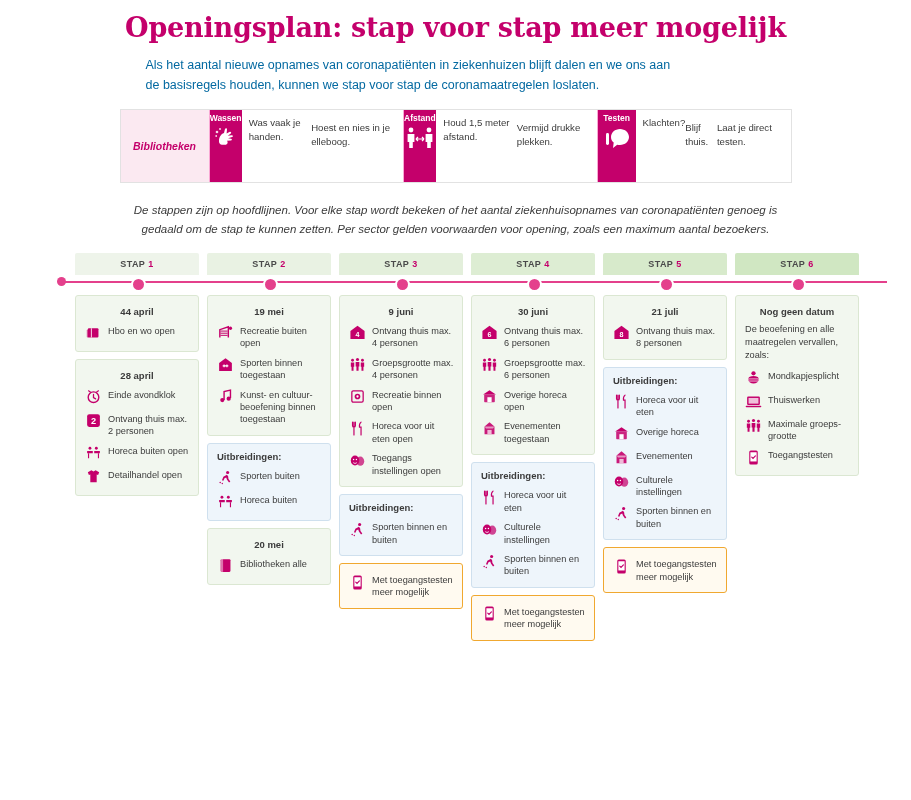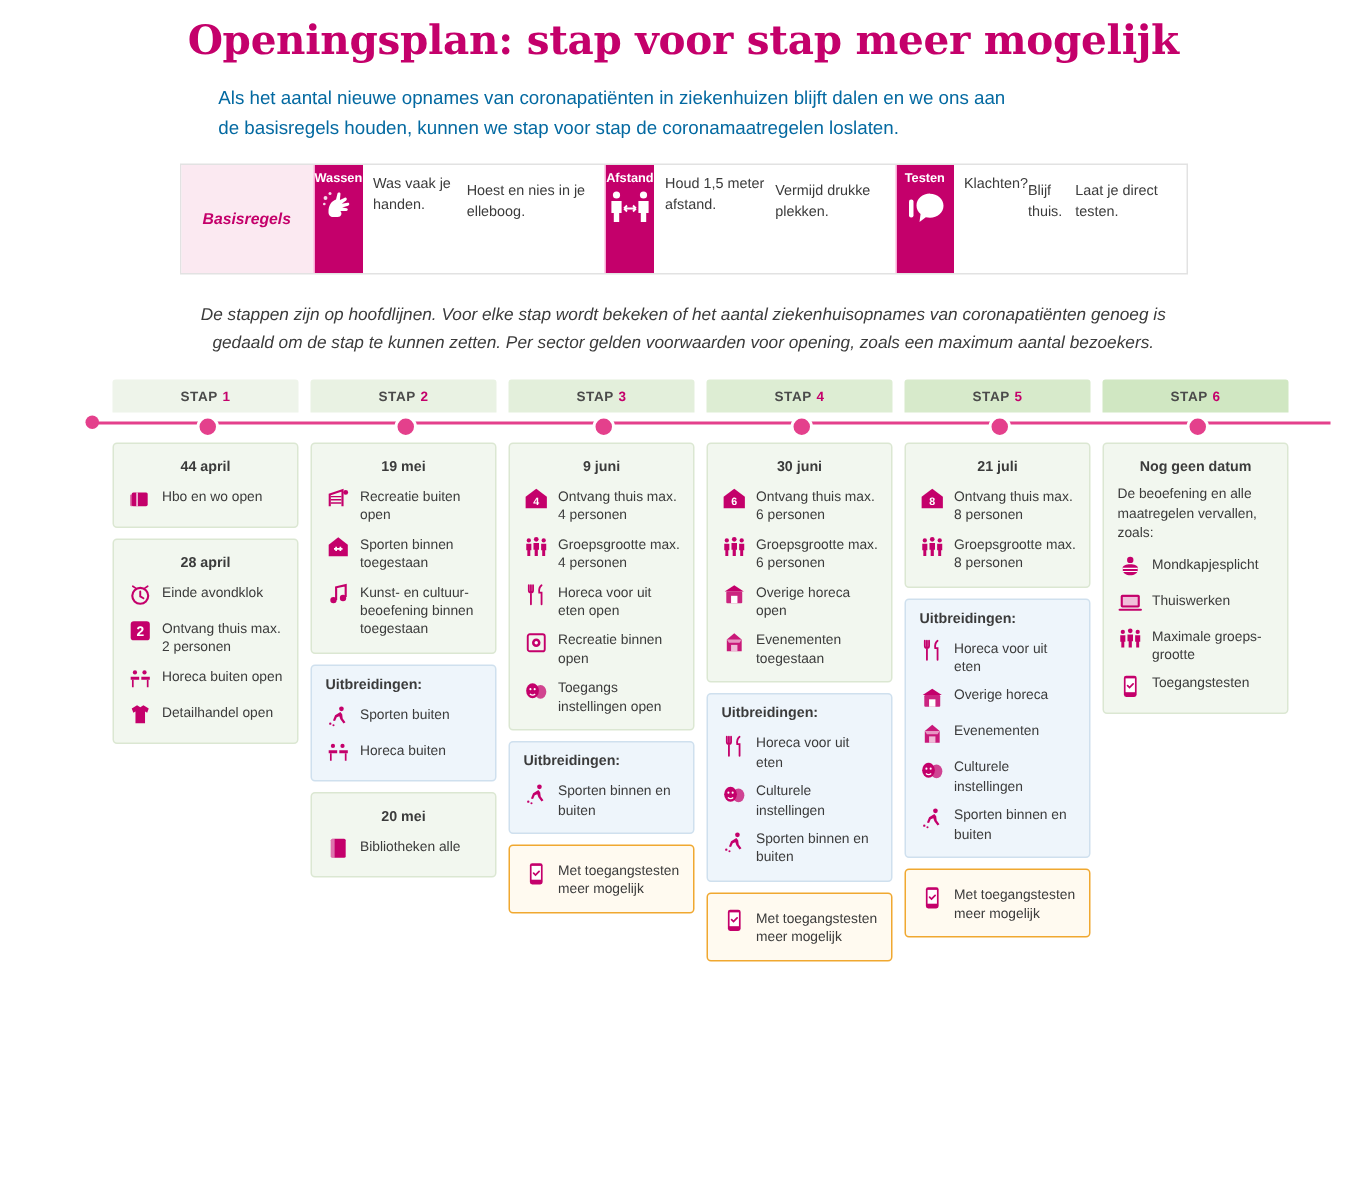--- a/index.html
+++ b/index.html
@@ -238,21 +238,21 @@
 
 <div class="page">
 
   <h1 class="title">Openingsplan: stap voor stap meer mogelijk</h1>
   <div class="subtitle">
     <div>Als het aantal nieuwe opnames van coronapatiënten in ziekenhuizen blijft dalen en we ons aan</div>
     <div>de basisregels houden, kunnen we stap voor stap de coronamaatregelen loslaten.</div>
   </div>
 
   <div class="rules-strip">
-    <div class="rules-label">Basisregels</div>
+    <div class="rules-label">Bibliotheken</div>
 
     <div class="rule">
       <div class="rule-icon">
         <div class="cap">Wassen</div>
         <svg width="26" height="26" viewBox="0 0 26 26">
           <path d="M6 16c0-4 2-7 5-8l1-4c.3-1 2-1 2 .2l-.4 4.2 3.2-1.6c1-.5 2 1 1 1.8l-3 2.2 4-.6c1.2-.2 1.5 1.5.3 1.9l-4 1.2 3 .5c1.1.2 1 1.8-.2 1.8l-4 .1c1.5 1.5.6 4-1.8 4H9c-1.7 0-3-1.4-3-3.2z" fill="#ffffff"></path>
           <circle cx="4" cy="7" r="1.3" fill="#ffffff" opacity="0.85"></circle>
           <circle cx="7" cy="4" r="1" fill="#ffffff" opacity="0.85"></circle>
           <circle cx="3.2" cy="11" r="0.9" fill="#ffffff" opacity="0.85"></circle>
         </svg>
@@ -470,35 +470,35 @@
                     <path d="M9.4 8.4h5.2v6.4h-1.1v6h-3v-6H9.4z" fill="#c4006b"></path>
                     <circle cx="19" cy="6" r="2" fill="#c4006b"></circle>
                     <path d="M16.6 9.2h4.8v6h-1v5.6h-2.8V15.2h-1z" fill="#c4006b"></path>
                   </svg>
                 </span>
                 <span class="txt">Groeps­grootte max. 4 personen</span>
               </div>
               <div class="item">
                 <span class="ico">
                   <svg width="17" height="17" viewBox="0 0 24 24">
-                    <path d="M7 3v8M5 3v5a2 2 0 0 0 4 0V3M7 11v10" stroke="#c4006b" stroke-width="1.7" fill="none" stroke-linecap="round"></path>
-                    <path d="M17 3c-2 1.5-2.6 4-2.2 7H17v11" stroke="#c4006b" stroke-width="1.7" fill="none" stroke-linecap="round"></path>
-                  </svg>
-                </span>
-                <span class="txt">Horeca voor uit eten open</span>
-              </div>
-              <div class="item">
-                <span class="ico">
-                  <svg width="17" height="17" viewBox="0 0 24 24">
                     <rect x="4" y="4" width="16" height="16" rx="2" fill="none" stroke="#c4006b" stroke-width="1.8"></rect>
                     <circle cx="12" cy="12" r="4" fill="#c4006b"></circle>
                     <circle cx="12" cy="12" r="1.6" fill="#fff"></circle>
                   </svg>
                 </span>
                 <span class="txt">Recreatie binnen open</span>
+              </div>
+              <div class="item">
+                <span class="ico">
+                  <svg width="17" height="17" viewBox="0 0 24 24">
+                    <path d="M7 3v8M5 3v5a2 2 0 0 0 4 0V3M7 11v10" stroke="#c4006b" stroke-width="1.7" fill="none" stroke-linecap="round"></path>
+                    <path d="M17 3c-2 1.5-2.6 4-2.2 7H17v11" stroke="#c4006b" stroke-width="1.7" fill="none" stroke-linecap="round"></path>
+                  </svg>
+                </span>
+                <span class="txt">Horeca voor uit eten open</span>
               </div>
               <div class="item">
                 <span class="ico">
                   <svg width="17" height="17" viewBox="0 0 24 24">
                     <ellipse cx="8.5" cy="12" rx="6" ry="7" fill="#c4006b"></ellipse>
                     <ellipse cx="16" cy="13" rx="5.5" ry="6.5" fill="#c4006b" opacity=".72"></ellipse>
                     <circle cx="6.5" cy="10.5" r="1" fill="#fff"></circle>
                     <circle cx="10.5" cy="10.5" r="1" fill="#fff"></circle>
                     <path d="M6 15c1.6 1.4 3.6 1.4 5 0" stroke="#fff" stroke-width="1.2" fill="none"></path>
                   </svg>
@@ -646,154 +646,141 @@
               <div class="date">21 juli</div>
               <div class="item">
                 <span class="ico">
                   <svg width="17" height="17" viewBox="0 0 24 24">
                     <path d="M12 2.5 22 10v11H2V10z" fill="#c4006b"></path>
                     <text x="12" y="18" font-size="10" font-family="Liberation Sans, sans-serif" font-weight="bold" fill="#fff" text-anchor="middle">8</text>
                   </svg>
                 </span>
                 <span class="txt">Ontvang thuis max. 8 personen</span>
               </div>
+            </div>
+            <div class="card blue">
+              <div class="sub-title">Uitbreidingen:</div>
+              <div class="item">
+                <span class="ico">
+                  <svg width="17" height="17" viewBox="0 0 24 24">
+                    <path d="M7 3v8M5 3v5a2 2 0 0 0 4 0V3M7 11v10" stroke="#c4006b" stroke-width="1.7" fill="none" stroke-linecap="round"></path>
+                    <path d="M17 3c-2 1.5-2.6 4-2.2 7H17v11" stroke="#c4006b" stroke-width="1.7" fill="none" stroke-linecap="round"></path>
+                  </svg>
+                </span>
+                <span class="txt">Horeca voor uit eten</span>
+              </div>
+              <div class="item">
+                <span class="ico">
+                  <svg width="17" height="17" viewBox="0 0 24 24">
+                    <path d="M12 3 3 9h18z" fill="#c4006b"></path>
+                    <rect x="4.5" y="9" width="15" height="11" rx="1" fill="#c4006b" opacity=".85"></rect>
+                    <rect x="9" y="13" width="6" height="7" fill="#fff"></rect>
+                  </svg>
+                </span>
+                <span class="txt">Overige horeca</span>
+              </div>
+              <div class="item">
+                <span class="ico">
+                  <svg width="17" height="17" viewBox="0 0 24 24">
+                    <path d="M12 3 5 9v11h14V9z" fill="#c4006b" opacity=".9"></path>
+                    <path d="M5 9h14l-2 3h-10z" fill="#fff" opacity=".55"></path>
+                    <path d="M9 20v-6h6v6" fill="#fff" opacity=".7"></path>
+                  </svg>
+                </span>
+                <span class="txt">Evenementen</span>
+              </div>
+              <div class="item">
+                <span class="ico">
+                  <svg width="17" height="17" viewBox="0 0 24 24">
+                    <ellipse cx="8.5" cy="12" rx="6" ry="7" fill="#c4006b"></ellipse>
+                    <ellipse cx="16" cy="13" rx="5.5" ry="6.5" fill="#c4006b" opacity=".72"></ellipse>
+                    <circle cx="6.5" cy="10.5" r="1" fill="#fff"></circle>
+                    <circle cx="10.5" cy="10.5" r="1" fill="#fff"></circle>
+                    <path d="M6 15c1.6 1.4 3.6 1.4 5 0" stroke="#fff" stroke-width="1.2" fill="none"></path>
+                  </svg>
+                </span>
+                <span class="txt">Culturele instellingen</span>
+              </div>
+              <div class="item">
+                <span class="ico">
+                  <svg width="17" height="17" viewBox="0 0 24 24">
+                    <circle cx="15" cy="5" r="2.2" fill="#c4006b"></circle>
+                    <path d="M14 8 9 11l-2 5 2 .5 1.6-3.6 2.4-1 1 3 3 4 1.8-1.2-2.6-3.6-.5-4z" fill="#c4006b"></path>
+                    <circle cx="4.5" cy="19" r="1.1" fill="#c4006b"></circle>
+                    <circle cx="7.5" cy="20.5" r="1" fill="#c4006b"></circle>
+                  </svg>
+                </span>
+                <span class="txt">Sporten binnen en buiten</span>
+              </div>
+            </div>
+            <div class="card orange">
+              <div class="item">
+                <span class="ico">
+                  <svg width="17" height="17" viewBox="0 0 24 24">
+                    <rect x="6" y="2" width="12" height="20" rx="2.2" fill="#c4006b"></rect>
+                    <rect x="7.6" y="4.6" width="8.8" height="13" fill="#fff"></rect>
+                    <path d="M9.5 11.5l1.8 1.8 3.4-3.6" stroke="#c4006b" stroke-width="1.6" fill="none" stroke-linecap="round"></path>
+                  </svg>
+                </span>
+                <span class="txt">Met toegangs­testen meer mogelijk</span>
+              </div>
+            </div>
+          </div>
+        </div>
+        <div class="col">
+          <div class="col-head" style="background: rgb(208, 231, 194);">
+            <span>STAP</span>
+            <span class="num">6</span>
+          </div>
+          <div class="col-dot"></div>
+          <div class="col-body">
+            <div class="card green">
+              <div class="date">Nog geen datum</div>
+              <div class="note">De beoefening en alle maatregelen vervallen, zoals:</div>
+              <div class="item">
+                <span class="ico">
+                  <svg width="17" height="17" viewBox="0 0 24 24">
+                    <circle cx="12" cy="6" r="3" fill="#c4006b"></circle>
+                    <path d="M5 13c0-1.6 3-3 7-3s7 1.4 7 3v3c0 2.4-3.2 4.5-7 4.5S5 18.4 5 16z" fill="#c4006b"></path>
+                    <path d="M5 14h14M5 17h14" stroke="#fff" stroke-width="1"></path>
+                  </svg>
+                </span>
+                <span class="txt">Mondkapjes­plicht</span>
+              </div>
+              <div class="item">
+                <span class="ico">
+                  <svg width="17" height="17" viewBox="0 0 24 24">
+                    <rect x="3" y="5" width="18" height="12" rx="1.6" fill="#c4006b"></rect>
+                    <rect x="5" y="7" width="14" height="8" fill="#fff" opacity=".75"></rect>
+                    <path d="M2 19h20" stroke="#c4006b" stroke-width="2" stroke-linecap="round"></path>
+                  </svg>
+                </span>
+                <span class="txt">Thuiswerken</span>
+              </div>
               <div class="item">
                 <span class="ico">
                   <svg width="17" height="17" viewBox="0 0 24 24">
                     <circle cx="5" cy="6" r="2" fill="#c4006b"></circle>
                     <path d="M2.6 9.2h4.8v6H6.4v5.6H3.6V15.2H2.6z" fill="#c4006b"></path>
                     <circle cx="12" cy="5" r="2.2" fill="#c4006b"></circle>
                     <path d="M9.4 8.4h5.2v6.4h-1.1v6h-3v-6H9.4z" fill="#c4006b"></path>
                     <circle cx="19" cy="6" r="2" fill="#c4006b"></circle>
                     <path d="M16.6 9.2h4.8v6h-1v5.6h-2.8V15.2h-1z" fill="#c4006b"></path>
                   </svg>
                 </span>
-                <span class="txt">Groeps­grootte max. 8 personen</span>
-              </div>
-            </div>
-            <div class="card blue">
-              <div class="sub-title">Uitbreidingen:</div>
-              <div class="item">
-                <span class="ico">
-                  <svg width="17" height="17" viewBox="0 0 24 24">
-                    <path d="M7 3v8M5 3v5a2 2 0 0 0 4 0V3M7 11v10" stroke="#c4006b" stroke-width="1.7" fill="none" stroke-linecap="round"></path>
-                    <path d="M17 3c-2 1.5-2.6 4-2.2 7H17v11" stroke="#c4006b" stroke-width="1.7" fill="none" stroke-linecap="round"></path>
-                  </svg>
-                </span>
-                <span class="txt">Horeca voor uit eten</span>
-              </div>
-              <div class="item">
-                <span class="ico">
-                  <svg width="17" height="17" viewBox="0 0 24 24">
-                    <path d="M12 3 3 9h18z" fill="#c4006b"></path>
-                    <rect x="4.5" y="9" width="15" height="11" rx="1" fill="#c4006b" opacity=".85"></rect>
-                    <rect x="9" y="13" width="6" height="7" fill="#fff"></rect>
-                  </svg>
-                </span>
-                <span class="txt">Overige horeca</span>
-              </div>
-              <div class="item">
-                <span class="ico">
-                  <svg width="17" height="17" viewBox="0 0 24 24">
-                    <path d="M12 3 5 9v11h14V9z" fill="#c4006b" opacity=".9"></path>
-                    <path d="M5 9h14l-2 3h-10z" fill="#fff" opacity=".55"></path>
-                    <path d="M9 20v-6h6v6" fill="#fff" opacity=".7"></path>
-                  </svg>
-                </span>
-                <span class="txt">Evenementen</span>
-              </div>
-              <div class="item">
-                <span class="ico">
-                  <svg width="17" height="17" viewBox="0 0 24 24">
-                    <ellipse cx="8.5" cy="12" rx="6" ry="7" fill="#c4006b"></ellipse>
-                    <ellipse cx="16" cy="13" rx="5.5" ry="6.5" fill="#c4006b" opacity=".72"></ellipse>
-                    <circle cx="6.5" cy="10.5" r="1" fill="#fff"></circle>
-                    <circle cx="10.5" cy="10.5" r="1" fill="#fff"></circle>
-                    <path d="M6 15c1.6 1.4 3.6 1.4 5 0" stroke="#fff" stroke-width="1.2" fill="none"></path>
-                  </svg>
-                </span>
-                <span class="txt">Culturele instellingen</span>
-              </div>
-              <div class="item">
-                <span class="ico">
-                  <svg width="17" height="17" viewBox="0 0 24 24">
-                    <circle cx="15" cy="5" r="2.2" fill="#c4006b"></circle>
-                    <path d="M14 8 9 11l-2 5 2 .5 1.6-3.6 2.4-1 1 3 3 4 1.8-1.2-2.6-3.6-.5-4z" fill="#c4006b"></path>
-                    <circle cx="4.5" cy="19" r="1.1" fill="#c4006b"></circle>
-                    <circle cx="7.5" cy="20.5" r="1" fill="#c4006b"></circle>
-                  </svg>
-                </span>
-                <span class="txt">Sporten binnen en buiten</span>
-              </div>
-            </div>
-            <div class="card orange">
+                <span class="txt">Maximale groeps­grootte</span>
+              </div>
               <div class="item">
                 <span class="ico">
                   <svg width="17" height="17" viewBox="0 0 24 24">
                     <rect x="6" y="2" width="12" height="20" rx="2.2" fill="#c4006b"></rect>
                     <rect x="7.6" y="4.6" width="8.8" height="13" fill="#fff"></rect>
                     <path d="M9.5 11.5l1.8 1.8 3.4-3.6" stroke="#c4006b" stroke-width="1.6" fill="none" stroke-linecap="round"></path>
                   </svg>
                 </span>
-                <span class="txt">Met toegangs­testen meer mogelijk</span>
-              </div>
-            </div>
-          </div>
-        </div>
-        <div class="col">
-          <div class="col-head" style="background: rgb(208, 231, 194);">
-            <span>STAP</span>
-            <span class="num">6</span>
-          </div>
-          <div class="col-dot"></div>
-          <div class="col-body">
-            <div class="card green">
-              <div class="date">Nog geen datum</div>
-              <div class="note">De beoefening en alle maatregelen vervallen, zoals:</div>
-              <div class="item">
-                <span class="ico">
-                  <svg width="17" height="17" viewBox="0 0 24 24">
-                    <circle cx="12" cy="6" r="3" fill="#c4006b"></circle>
-                    <path d="M5 13c0-1.6 3-3 7-3s7 1.4 7 3v3c0 2.4-3.2 4.5-7 4.5S5 18.4 5 16z" fill="#c4006b"></path>
-                    <path d="M5 14h14M5 17h14" stroke="#fff" stroke-width="1"></path>
-                  </svg>
-                </span>
-                <span class="txt">Mondkapjes­plicht</span>
-              </div>
-              <div class="item">
-                <span class="ico">
-                  <svg width="17" height="17" viewBox="0 0 24 24">
-                    <rect x="3" y="5" width="18" height="12" rx="1.6" fill="#c4006b"></rect>
-                    <rect x="5" y="7" width="14" height="8" fill="#fff" opacity=".75"></rect>
-                    <path d="M2 19h20" stroke="#c4006b" stroke-width="2" stroke-linecap="round"></path>
-                  </svg>
-                </span>
-                <span class="txt">Thuiswerken</span>
-              </div>
-              <div class="item">
-                <span class="ico">
-                  <svg width="17" height="17" viewBox="0 0 24 24">
-                    <circle cx="5" cy="6" r="2" fill="#c4006b"></circle>
-                    <path d="M2.6 9.2h4.8v6H6.4v5.6H3.6V15.2H2.6z" fill="#c4006b"></path>
-                    <circle cx="12" cy="5" r="2.2" fill="#c4006b"></circle>
-                    <path d="M9.4 8.4h5.2v6.4h-1.1v6h-3v-6H9.4z" fill="#c4006b"></path>
-                    <circle cx="19" cy="6" r="2" fill="#c4006b"></circle>
-                    <path d="M16.6 9.2h4.8v6h-1v5.6h-2.8V15.2h-1z" fill="#c4006b"></path>
-                  </svg>
-                </span>
-                <span class="txt">Maximale groeps­grootte</span>
-              </div>
-              <div class="item">
-                <span class="ico">
-                  <svg width="17" height="17" viewBox="0 0 24 24">
-                    <rect x="6" y="2" width="12" height="20" rx="2.2" fill="#c4006b"></rect>
-                    <rect x="7.6" y="4.6" width="8.8" height="13" fill="#fff"></rect>
-                    <path d="M9.5 11.5l1.8 1.8 3.4-3.6" stroke="#c4006b" stroke-width="1.6" fill="none" stroke-linecap="round"></path>
-                  </svg>
-                </span>
                 <span class="txt">Toegangs­testen</span>
               </div>
             </div>
           </div>
         </div>
       </div>
   </div>
 
 </div>
 

